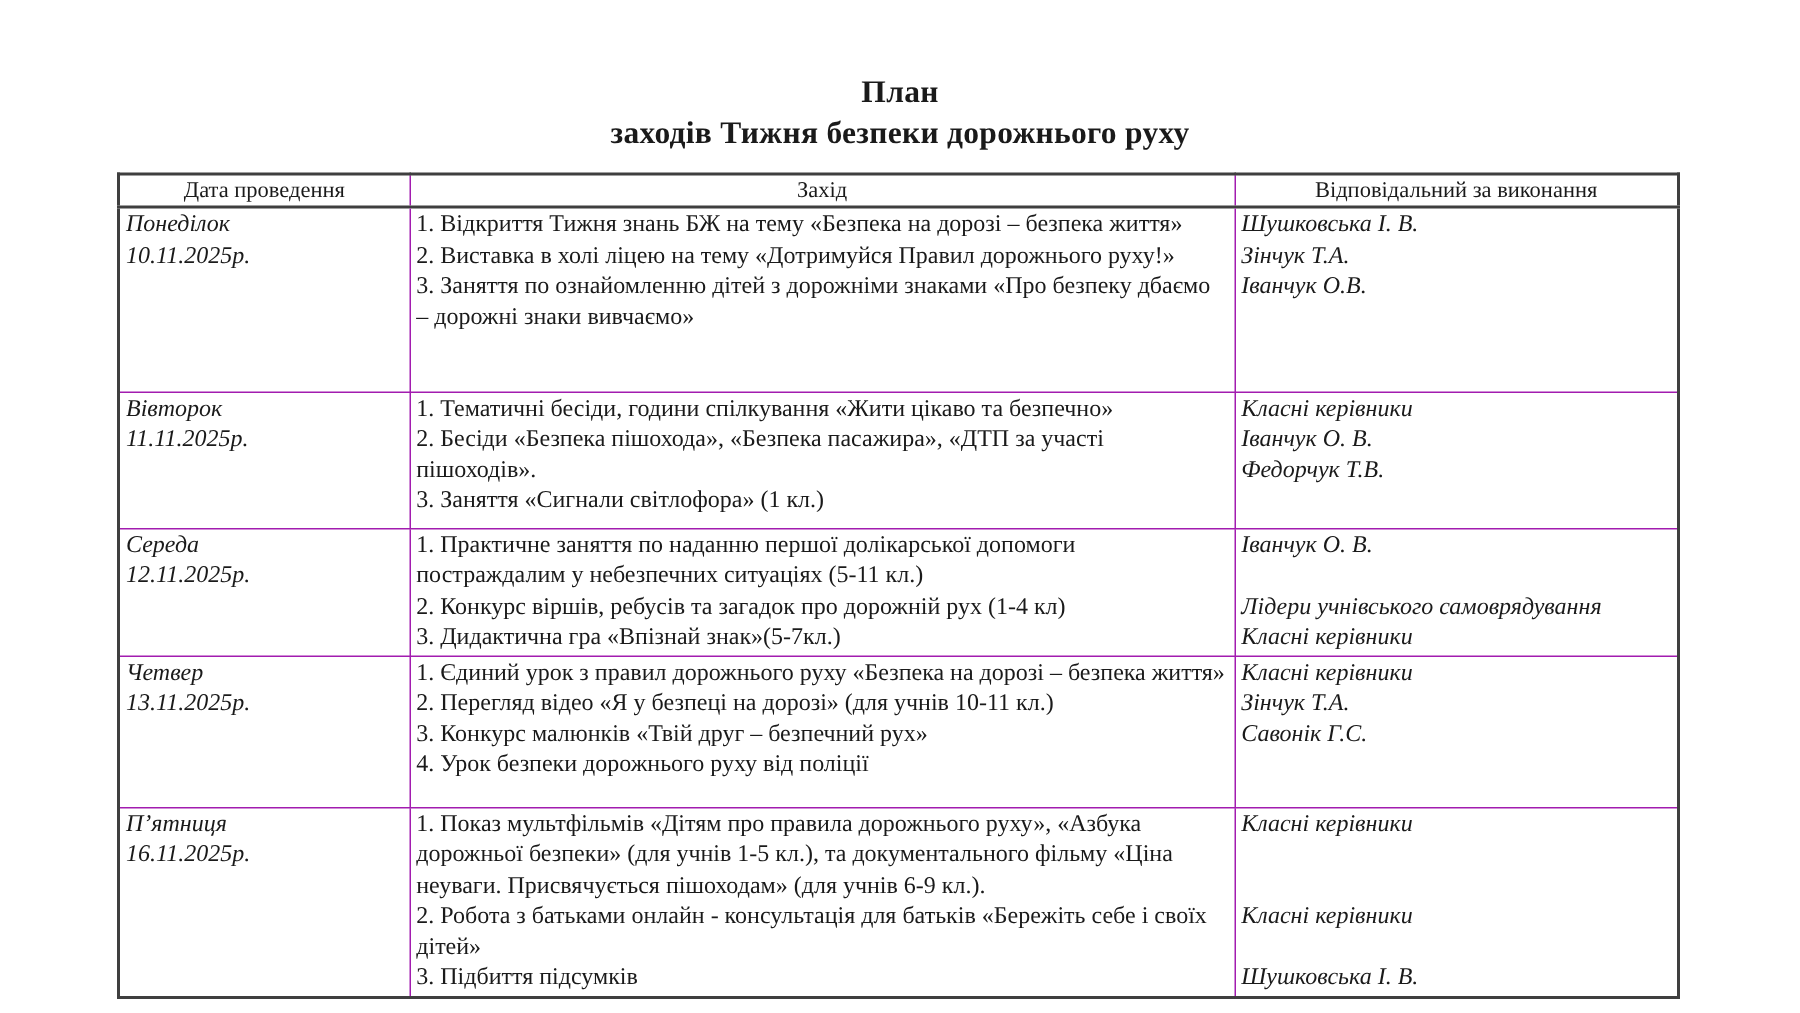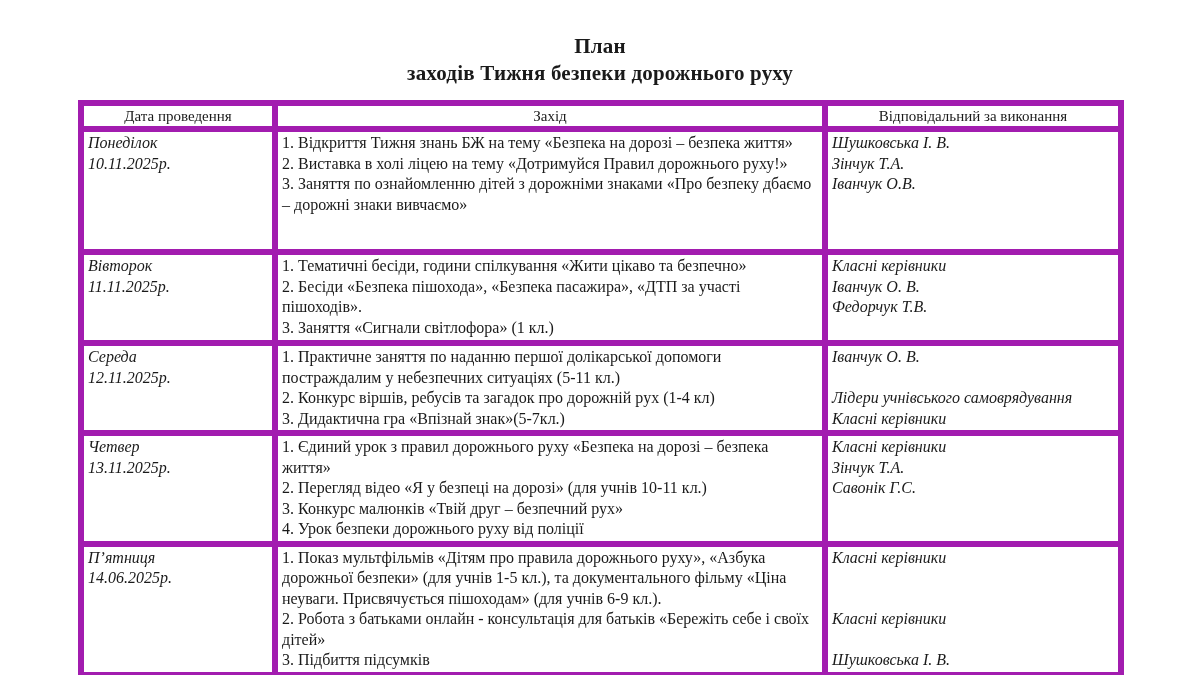--- a/index.html
+++ b/index.html
@@ -12,37 +12,38 @@
     font-family: "Liberation Serif", "DejaVu Serif", serif;
     color: #1a1a1a;
   }
   .page {
     position: relative;
     width: 1200px;
     height: 675px;
     background: #ffffff;
   }
   .title-block {
-    padding-top: 33px;
+    padding-top: 16px;
     text-align: center;
     font-weight: bold;
     font-size: 21px;
     line-height: 27px;
     letter-spacing: 0.2px;
+    margin-top: 32px;
   }
   table.plan {
     border-collapse: collapse;
     table-layout: fixed;
     width: 1040px;
     margin: 13px 0 0 78px;
     border: 2px solid #3f3f3f;
   }
   table.plan th,
   table.plan td {
-    border: 6px solid #a21caf;
+    border: 1px solid #a21caf;
     vertical-align: top;
     overflow: hidden;
   }
   table.plan th {
     font-weight: normal;
     font-size: 15px;
     line-height: 18px;
     text-align: center;
     padding: 1px 2px;
     height: 18px;
@@ -161,21 +162,21 @@
         <td class="col-resp">
           <div class="resp-line">Класні керівники</div>
           <div class="resp-line">Зінчук Т.А.</div>
           <div class="resp-line">Савонік Г.С.</div>
         </td>
       </tr>
 
       <tr class="row-4">
         <td class="col-date">
           <div class="date-line">П’ятниця</div>
-          <div class="date-line">14.06.2025р.</div>
+          <div class="date-line">16.11.2025р.</div>
         </td>
         <td class="col-event">
           <div class="event-line">1.  Показ мультфільмів  «Дітям про правила дорожнього руху», «Азбука дорожньої безпеки» (для учнів 1-5 кл.), та документального фільму «Ціна неуваги. Присвячується пішоходам» (для учнів 6-9 кл.).</div>
           <div class="event-line">2. Робота з батьками онлайн - консультація для батьків «Бережіть себе і своїх дітей»</div>
           <div class="event-line">3. Підбиття підсумків</div>
         </td>
         <td class="col-resp">
           <div class="resp-line">Класні керівники</div>
           <div class="resp-line"></div>
           <div class="resp-line"></div>

